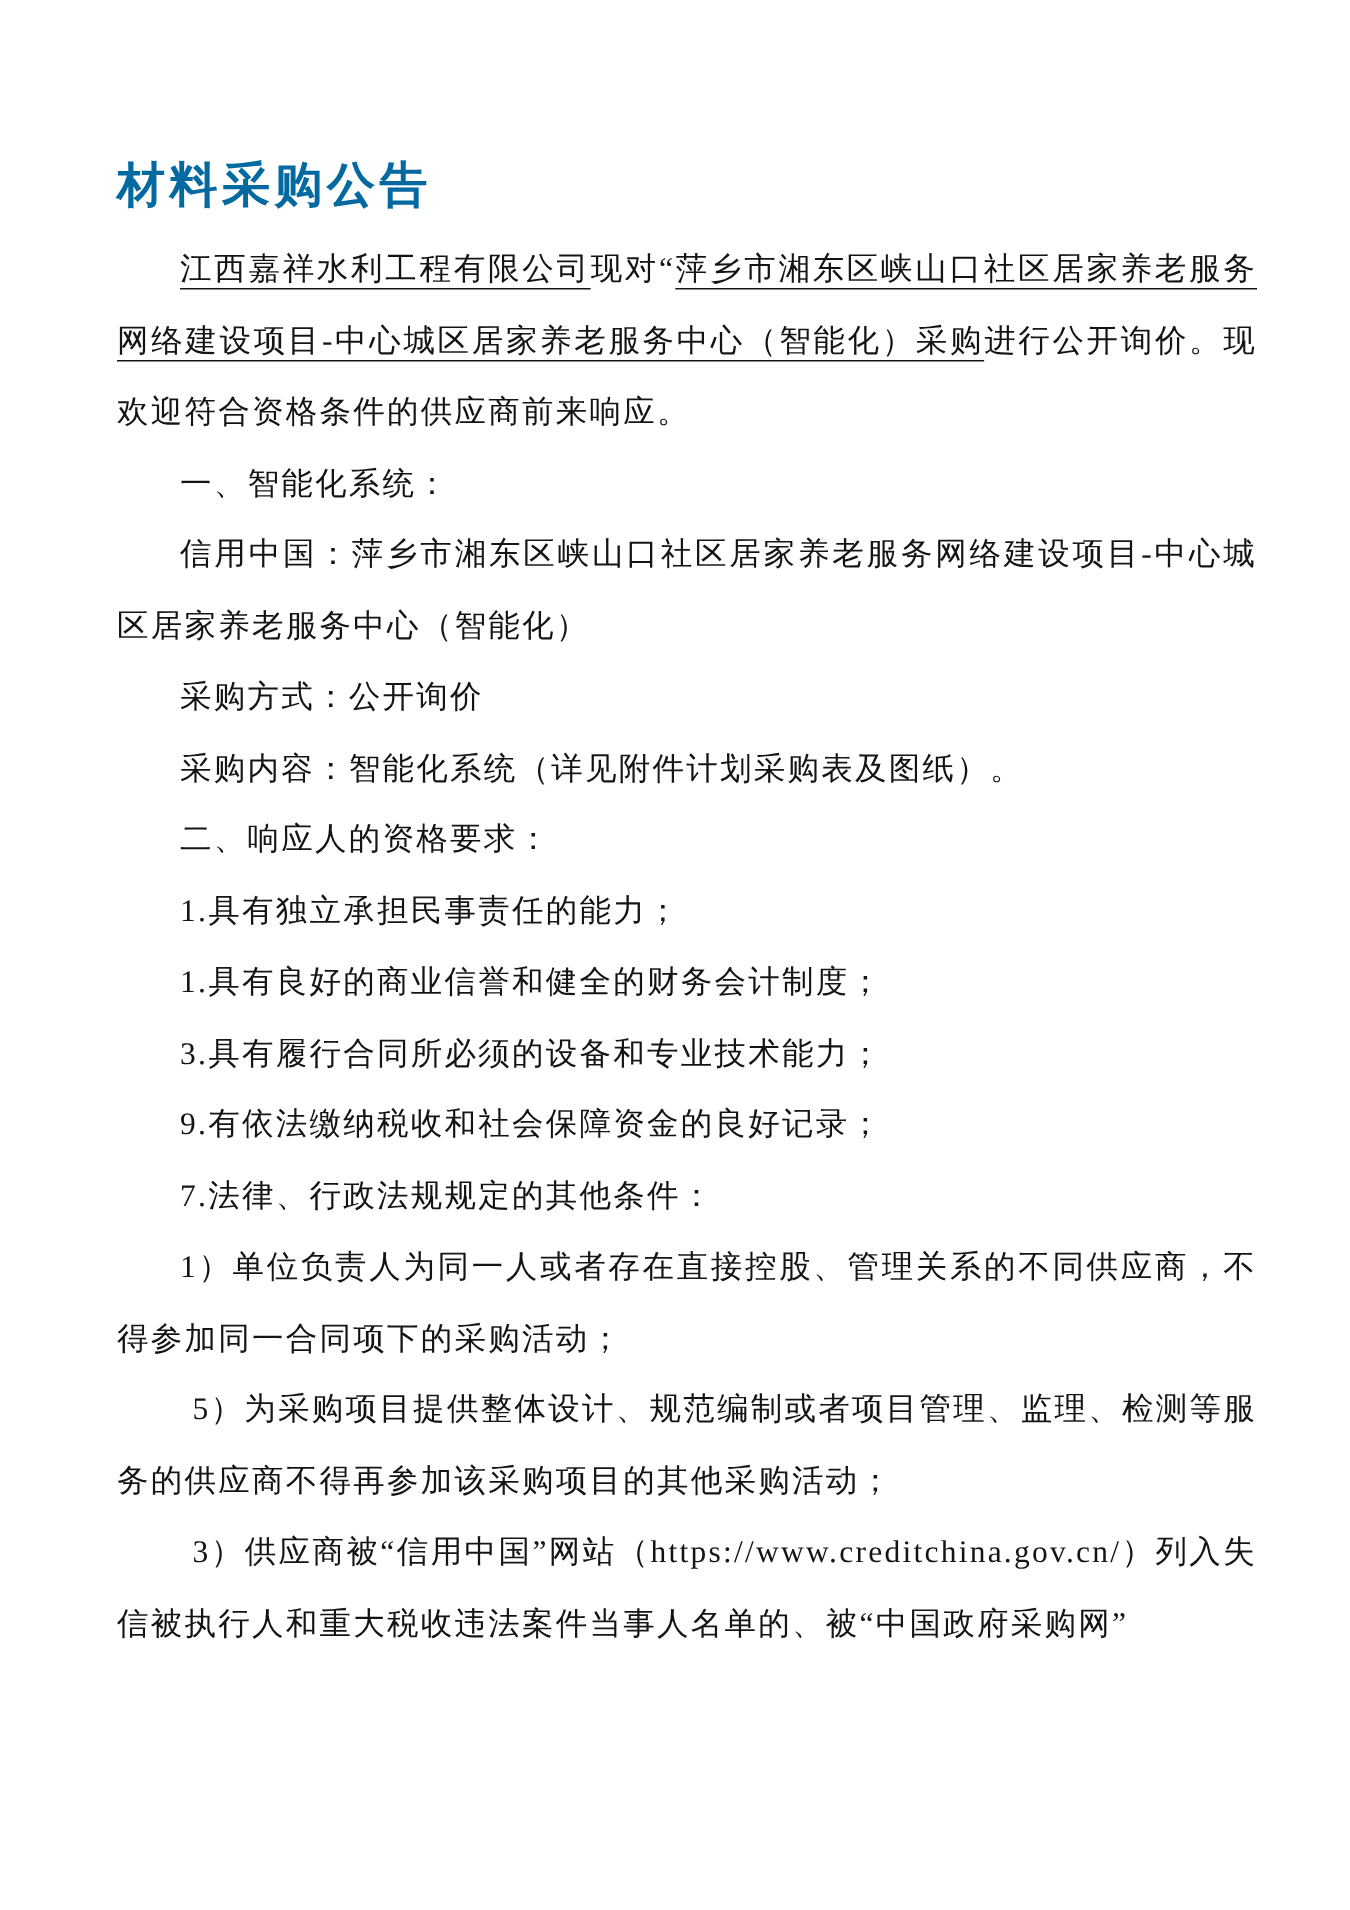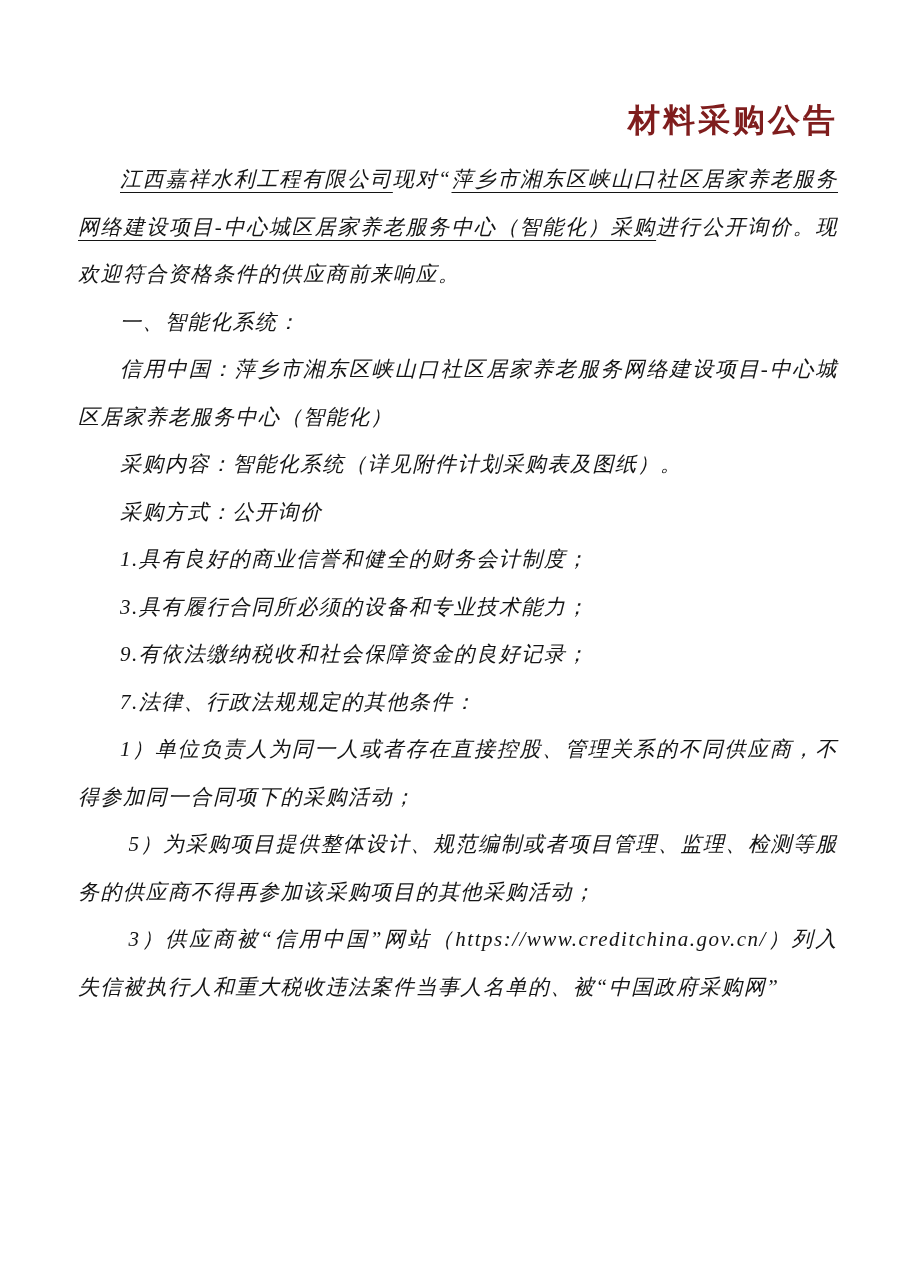--- a/index.html
+++ b/index.html
@@ -12,62 +12,63 @@
     width: 900px;
     height: 1273px;
     box-sizing: border-box;
     background: #ffffff;
     color: #141414;
     padding: 104px 62px 40px 78px;
     overflow: hidden;
     font-family: "Liberation Serif", "DejaVu Serif", serif;
   }
   .doc-title {
-    font-family: Liberation Mono, monospace;
+    font-family: Liberation Serif, serif;
     font-weight: bold;
     font-size: 32px;
     line-height: 38px;
     letter-spacing: 3px;
-    text-align: right;
+    text-align: left;
     margin: 0 0 14px 0;
-    color: #7f1d1d;
+    color: #0369a1;
   }
   .body-paragraphs {
     width: 100%;
   }
   .para {
     margin: 0;
     font-size: 21px;
     line-height: 47.5px;
     letter-spacing: 1.5px;
     text-align: justify;
     text-indent: 2em;
     word-break: break-all;
-    font-style: italic;
   }
   .para.extra-indent {
     text-indent: 2.4em;
   }
   .u {
     text-decoration: underline;
     text-decoration-thickness: 1px;
     text-underline-offset: 6px;
   }
 </style>
 </head>
 <body>
 
 <div class="page">
   <h1 class="doc-title">材料采购公告</h1>
   <div class="body-paragraphs">
       <p class="para"><span class="u">江西嘉祥水利工程有限公司</span><span class="">现对“</span><span class="u">萍乡市湘东区峡山口社区居家养老服务网络建设项目-中心城区居家养老服务中心（智能化）采购</span><span class="">进行公开询价。现欢迎符合资格条件的供应商前来响应。</span></p>
       <p class="para"><span class="">一、智能化系统：</span></p>
       <p class="para"><span class="">信用中国：萍乡市湘东区峡山口社区居家养老服务网络建设项目-中心城区居家养老服务中心（智能化）</span></p>
+      <p class="para"><span class="">采购方式：公开询价</span></p>
       <p class="para"><span class="">采购内容：智能化系统（详见附件计划采购表及图纸）。</span></p>
-      <p class="para"><span class="">采购方式：公开询价</span></p>
+      <p class="para"><span class="">二、响应人的资格要求：</span></p>
+      <p class="para"><span class="">1.具有独立承担民事责任的能力；</span></p>
       <p class="para"><span class="">1.具有良好的商业信誉和健全的财务会计制度；</span></p>
       <p class="para"><span class="">3.具有履行合同所必须的设备和专业技术能力；</span></p>
       <p class="para"><span class="">9.有依法缴纳税收和社会保障资金的良好记录；</span></p>
       <p class="para"><span class="">7.法律、行政法规规定的其他条件：</span></p>
       <p class="para"><span class="">1）单位负责人为同一人或者存在直接控股、管理关系的不同供应商，不得参加同一合同项下的采购活动；</span></p>
       <p class="para extra-indent"><span class="">5）为采购项目提供整体设计、规范编制或者项目管理、监理、检测等服务的供应商不得再参加该采购项目的其他采购活动；</span></p>
       <p class="para extra-indent"><span class="">3）供应商被“信用中国”网站（https://www.creditchina.gov.cn/）列入失信被执行人和重大税收违法案件当事人名单的、被“中国政府采购网”</span></p>
     </div>
 </div>
 

